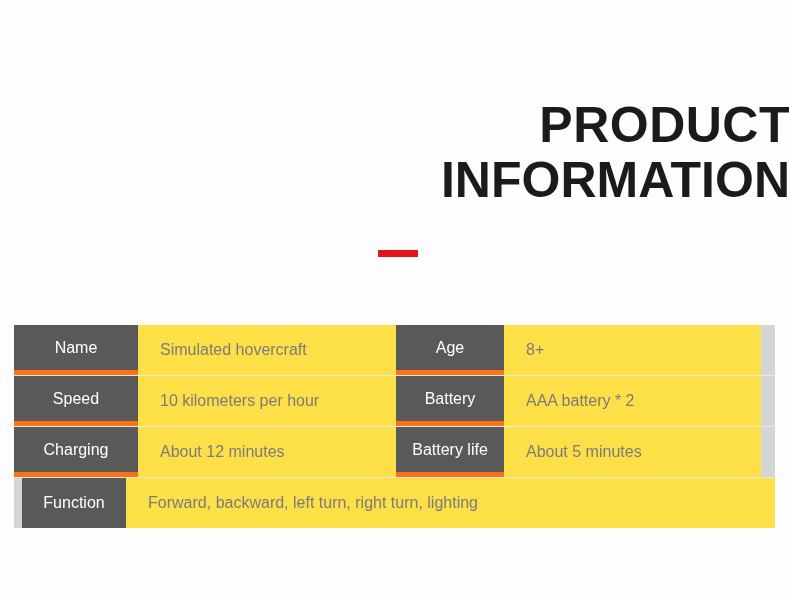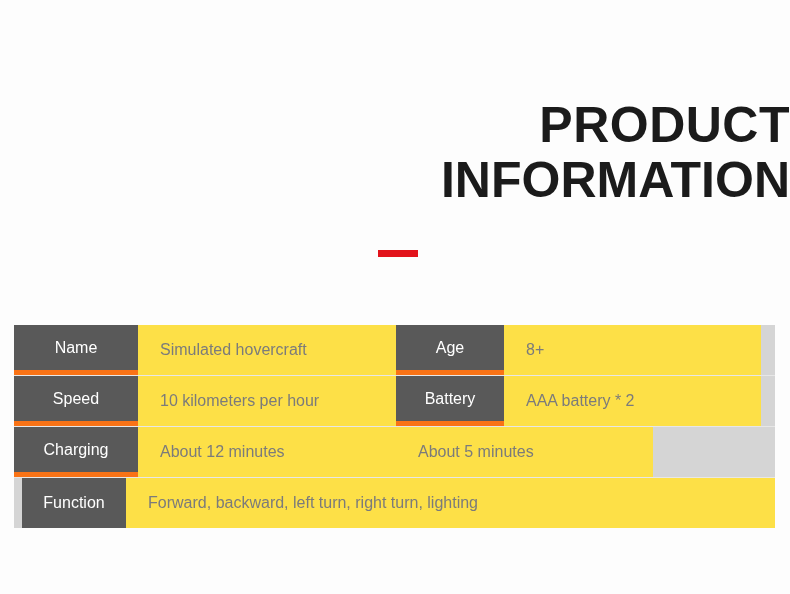--- a/index.html
+++ b/index.html
@@ -125,20 +125,21 @@
   <div class="spec-row">
     <div class="cell cell-label w-label-a">Speed</div>
     <div class="cell cell-value w-value-a">10 kilometers per hour</div>
     <div class="cell cell-label w-label-b">Battery</div>
     <div class="cell cell-value w-value-b">AAA battery * 2</div>
   </div>
 
   <div class="spec-row">
     <div class="cell cell-label w-label-a">Charging</div>
     <div class="cell cell-value w-value-a">About 12 minutes</div>
+    <div class="cell cell-label w-label-b">Battery life</div>
     <div class="cell cell-value w-value-b">About 5 minutes</div>
   </div>
 
   <div class="spec-row">
     <div class="cell cell-label w-label-a">Function</div>
     <div class="cell cell-value w-value-full">Forward, backward, left turn, right turn, lighting</div>
   </div>
 
 </div>
 

